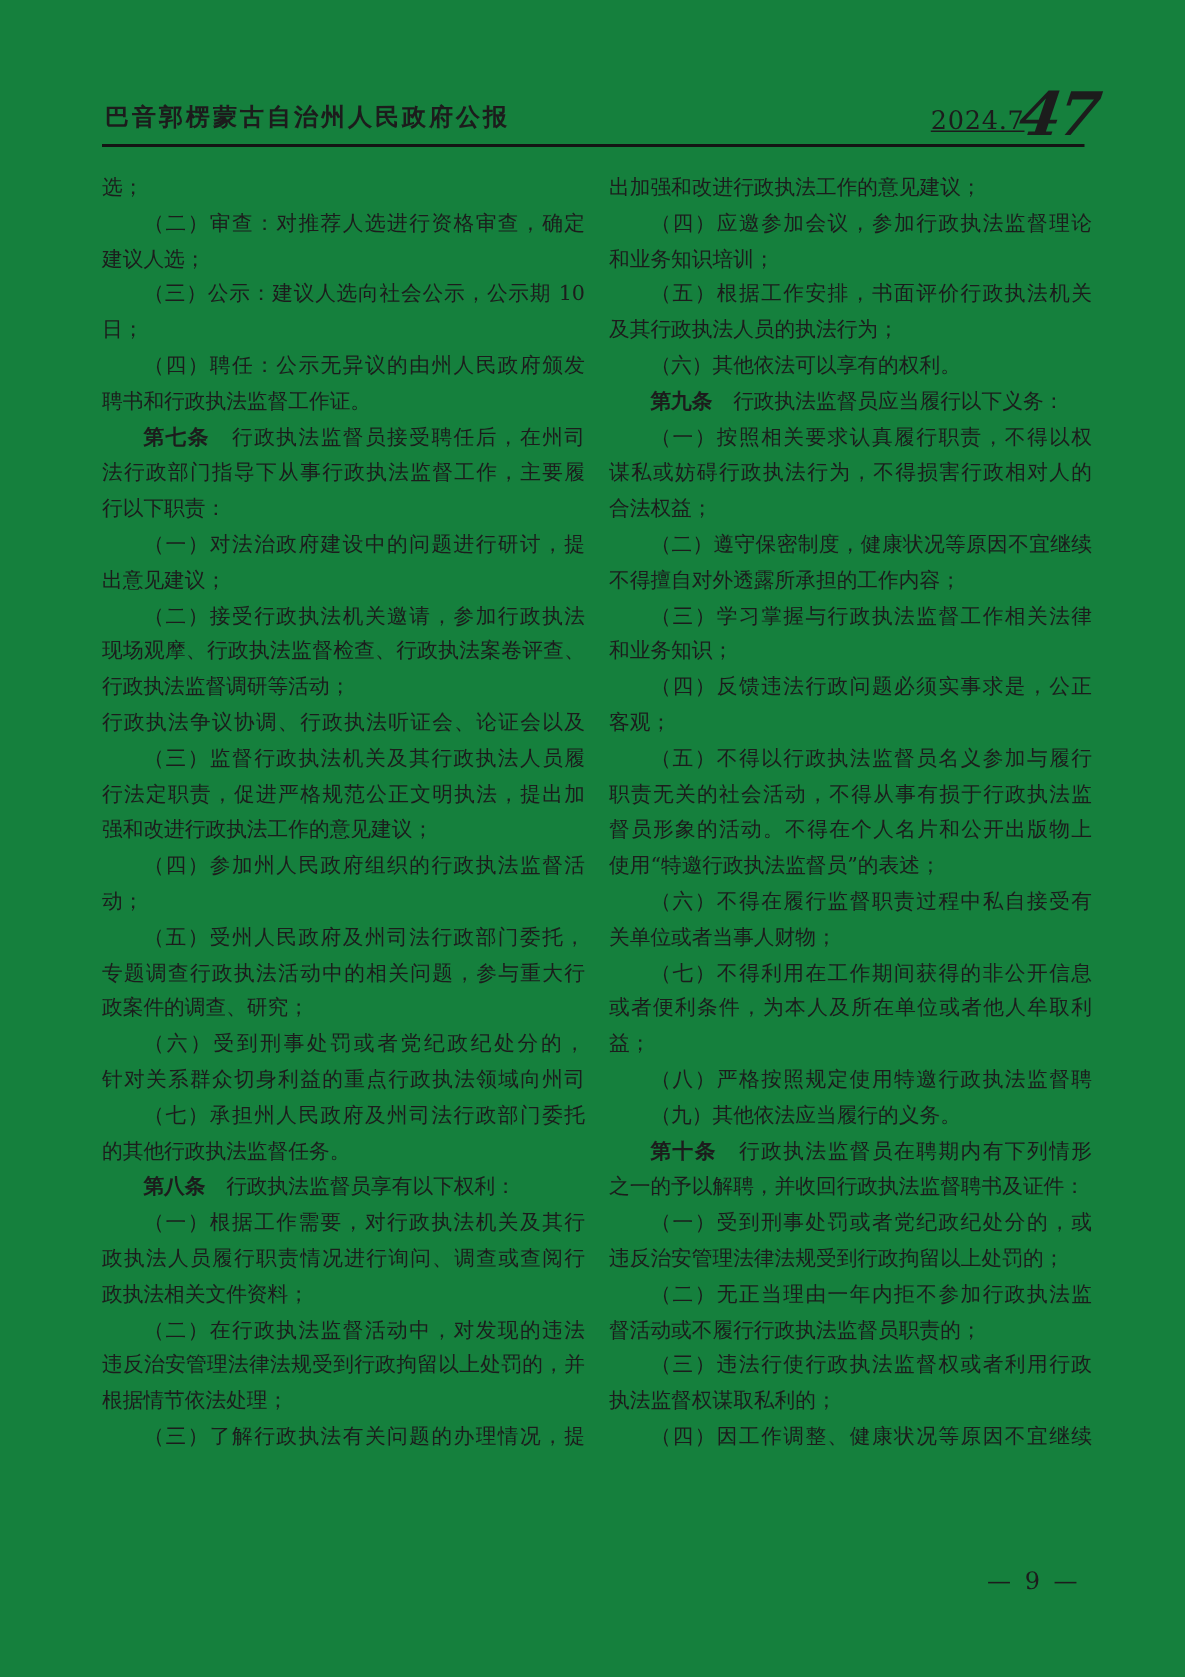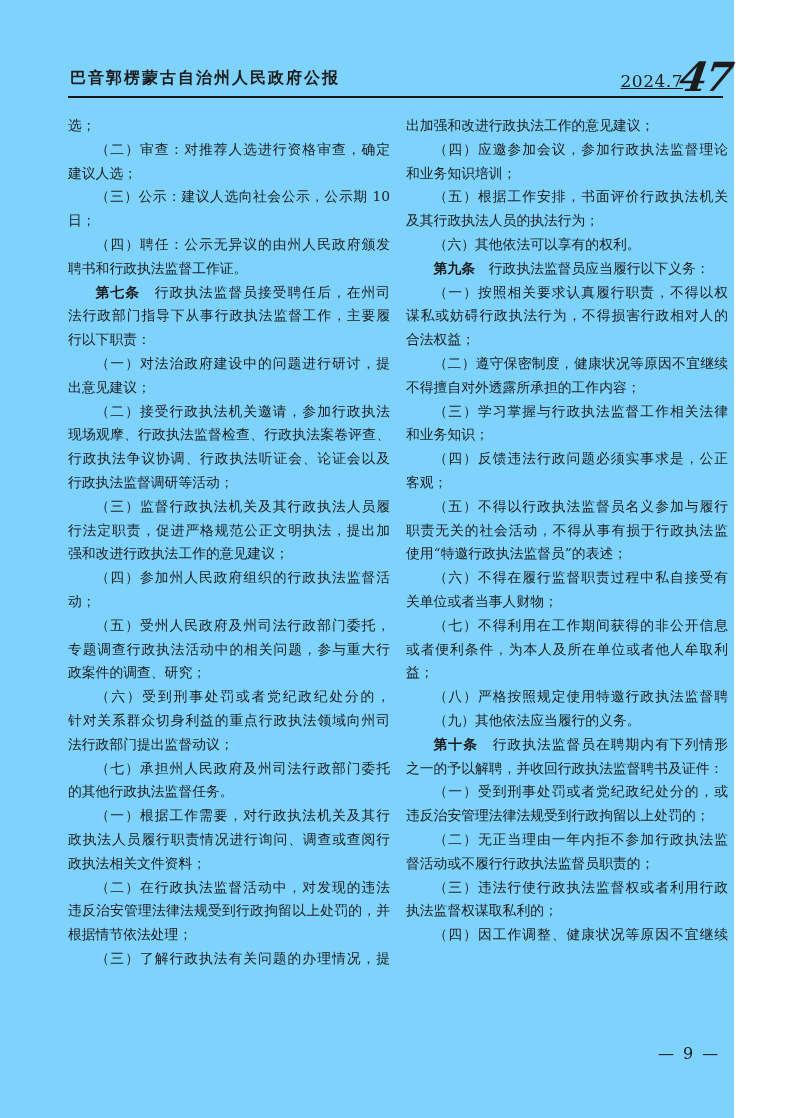--- a/index.html
+++ b/index.html
@@ -3,21 +3,21 @@
 <meta charset="utf-8">
 <style>
   html,body{
     margin:0;padding:0;
     width:790px;height:1118px;
     background:#ffffff;
     overflow:hidden;
     font-family:"DejaVu Serif","Liberation Serif",serif;
     color:#1c1c1c;
   }
-  .page{position:relative;width:734px;height:1118px;background:#7dd3fc;}
+  .page{position:relative;width:790px;height:1118px;background:#15803d;}
 
   
   .page-header{
     position:absolute;left:68px;top:56px;width:655px;height:40px;
     border-bottom:2px solid #141414;
   }
   .pub-title{
     position:absolute;left:2px;bottom:7px;
     font-family:"DejaVu Sans","Liberation Sans",sans-serif;
     font-weight:700;font-size:16px;letter-spacing:2px;
@@ -86,35 +86,35 @@
         <div class="line">日；</div>
         <div class="line indent fill">（四）聘任：公示无异议的由州人民政府颁发</div>
         <div class="line">聘书和行政执法监督工作证。</div>
         <div class="line indent fill"><span class="term">第七条</span>　行政执法监督员接受聘任后，在州司</div>
         <div class="line fill">法行政部门指导下从事行政执法监督工作，主要履</div>
         <div class="line">行以下职责：</div>
         <div class="line indent fill">（一）对法治政府建设中的问题进行研讨，提</div>
         <div class="line">出意见建议；</div>
         <div class="line indent fill">（二）接受行政执法机关邀请，参加行政执法</div>
         <div class="line fill">现场观摩、行政执法监督检查、行政执法案卷评查、</div>
+        <div class="line">行政执法监督调研等活动；</div>
         <div class="line fill">行政执法争议协调、行政执法听证会、论证会以及</div>
-        <div class="line">行政执法监督调研等活动；</div>
         <div class="line indent fill">（三）监督行政执法机关及其行政执法人员履</div>
         <div class="line fill">行法定职责，促进严格规范公正文明执法，提出加</div>
         <div class="line">强和改进行政执法工作的意见建议；</div>
         <div class="line indent fill">（四）参加州人民政府组织的行政执法监督活</div>
         <div class="line">动；</div>
         <div class="line indent fill">（五）受州人民政府及州司法行政部门委托，</div>
         <div class="line fill">专题调查行政执法活动中的相关问题，参与重大行</div>
         <div class="line">政案件的调查、研究；</div>
         <div class="line indent fill">（六）受到刑事处罚或者党纪政纪处分的，</div>
         <div class="line fill">针对关系群众切身利益的重点行政执法领域向州司</div>
-        <div class="line">法行政部门提出监督动议；</div>
         <div class="line indent fill">（七）承担州人民政府及州司法行政部门委托</div>
         <div class="line">的其他行政执法监督任务。</div>
+        <div class="line indent"><span class="term">第八条</span>　行政执法监督员享有以下权利：</div>
         <div class="line indent fill">（一）根据工作需要，对行政执法机关及其行</div>
         <div class="line fill">政执法人员履行职责情况进行询问、调查或查阅行</div>
         <div class="line">政执法相关文件资料；</div>
         <div class="line indent fill">（二）在行政执法监督活动中，对发现的违法</div>
         <div class="line fill">违反治安管理法律法规受到行政拘留以上处罚的，并</div>
         <div class="line">根据情节依法处理；</div>
         <div class="line indent fill">（三）了解行政执法有关问题的办理情况，提</div>
       </div>
     <div class="column">
         <div class="line">出加强和改进行政执法工作的意见建议；</div>
@@ -128,20 +128,21 @@
         <div class="line fill">谋私或妨碍行政执法行为，不得损害行政相对人的</div>
         <div class="line">合法权益；</div>
         <div class="line indent fill">（二）遵守保密制度，健康状况等原因不宜继续</div>
         <div class="line">不得擅自对外透露所承担的工作内容；</div>
         <div class="line indent fill">（三）学习掌握与行政执法监督工作相关法律</div>
         <div class="line">和业务知识；</div>
         <div class="line indent fill">（四）反馈违法行政问题必须实事求是，公正</div>
         <div class="line">客观；</div>
         <div class="line indent fill">（五）不得以行政执法监督员名义参加与履行</div>
         <div class="line fill">职责无关的社会活动，不得从事有损于行政执法监</div>
+        <div class="line fill">督员形象的活动。不得在个人名片和公开出版物上</div>
         <div class="line">使用“特邀行政执法监督员”的表述；</div>
         <div class="line indent fill">（六）不得在履行监督职责过程中私自接受有</div>
         <div class="line">关单位或者当事人财物；</div>
         <div class="line indent fill">（七）不得利用在工作期间获得的非公开信息</div>
         <div class="line fill">或者便利条件，为本人及所在单位或者他人牟取利</div>
         <div class="line">益；</div>
         <div class="line indent fill">（八）严格按照规定使用特邀行政执法监督聘</div>
         <div class="line indent">（九）其他依法应当履行的义务。</div>
         <div class="line indent fill"><span class="term">第十条</span>　行政执法监督员在聘期内有下列情形</div>
         <div class="line">之一的予以解聘，并收回行政执法监督聘书及证件：</div>

